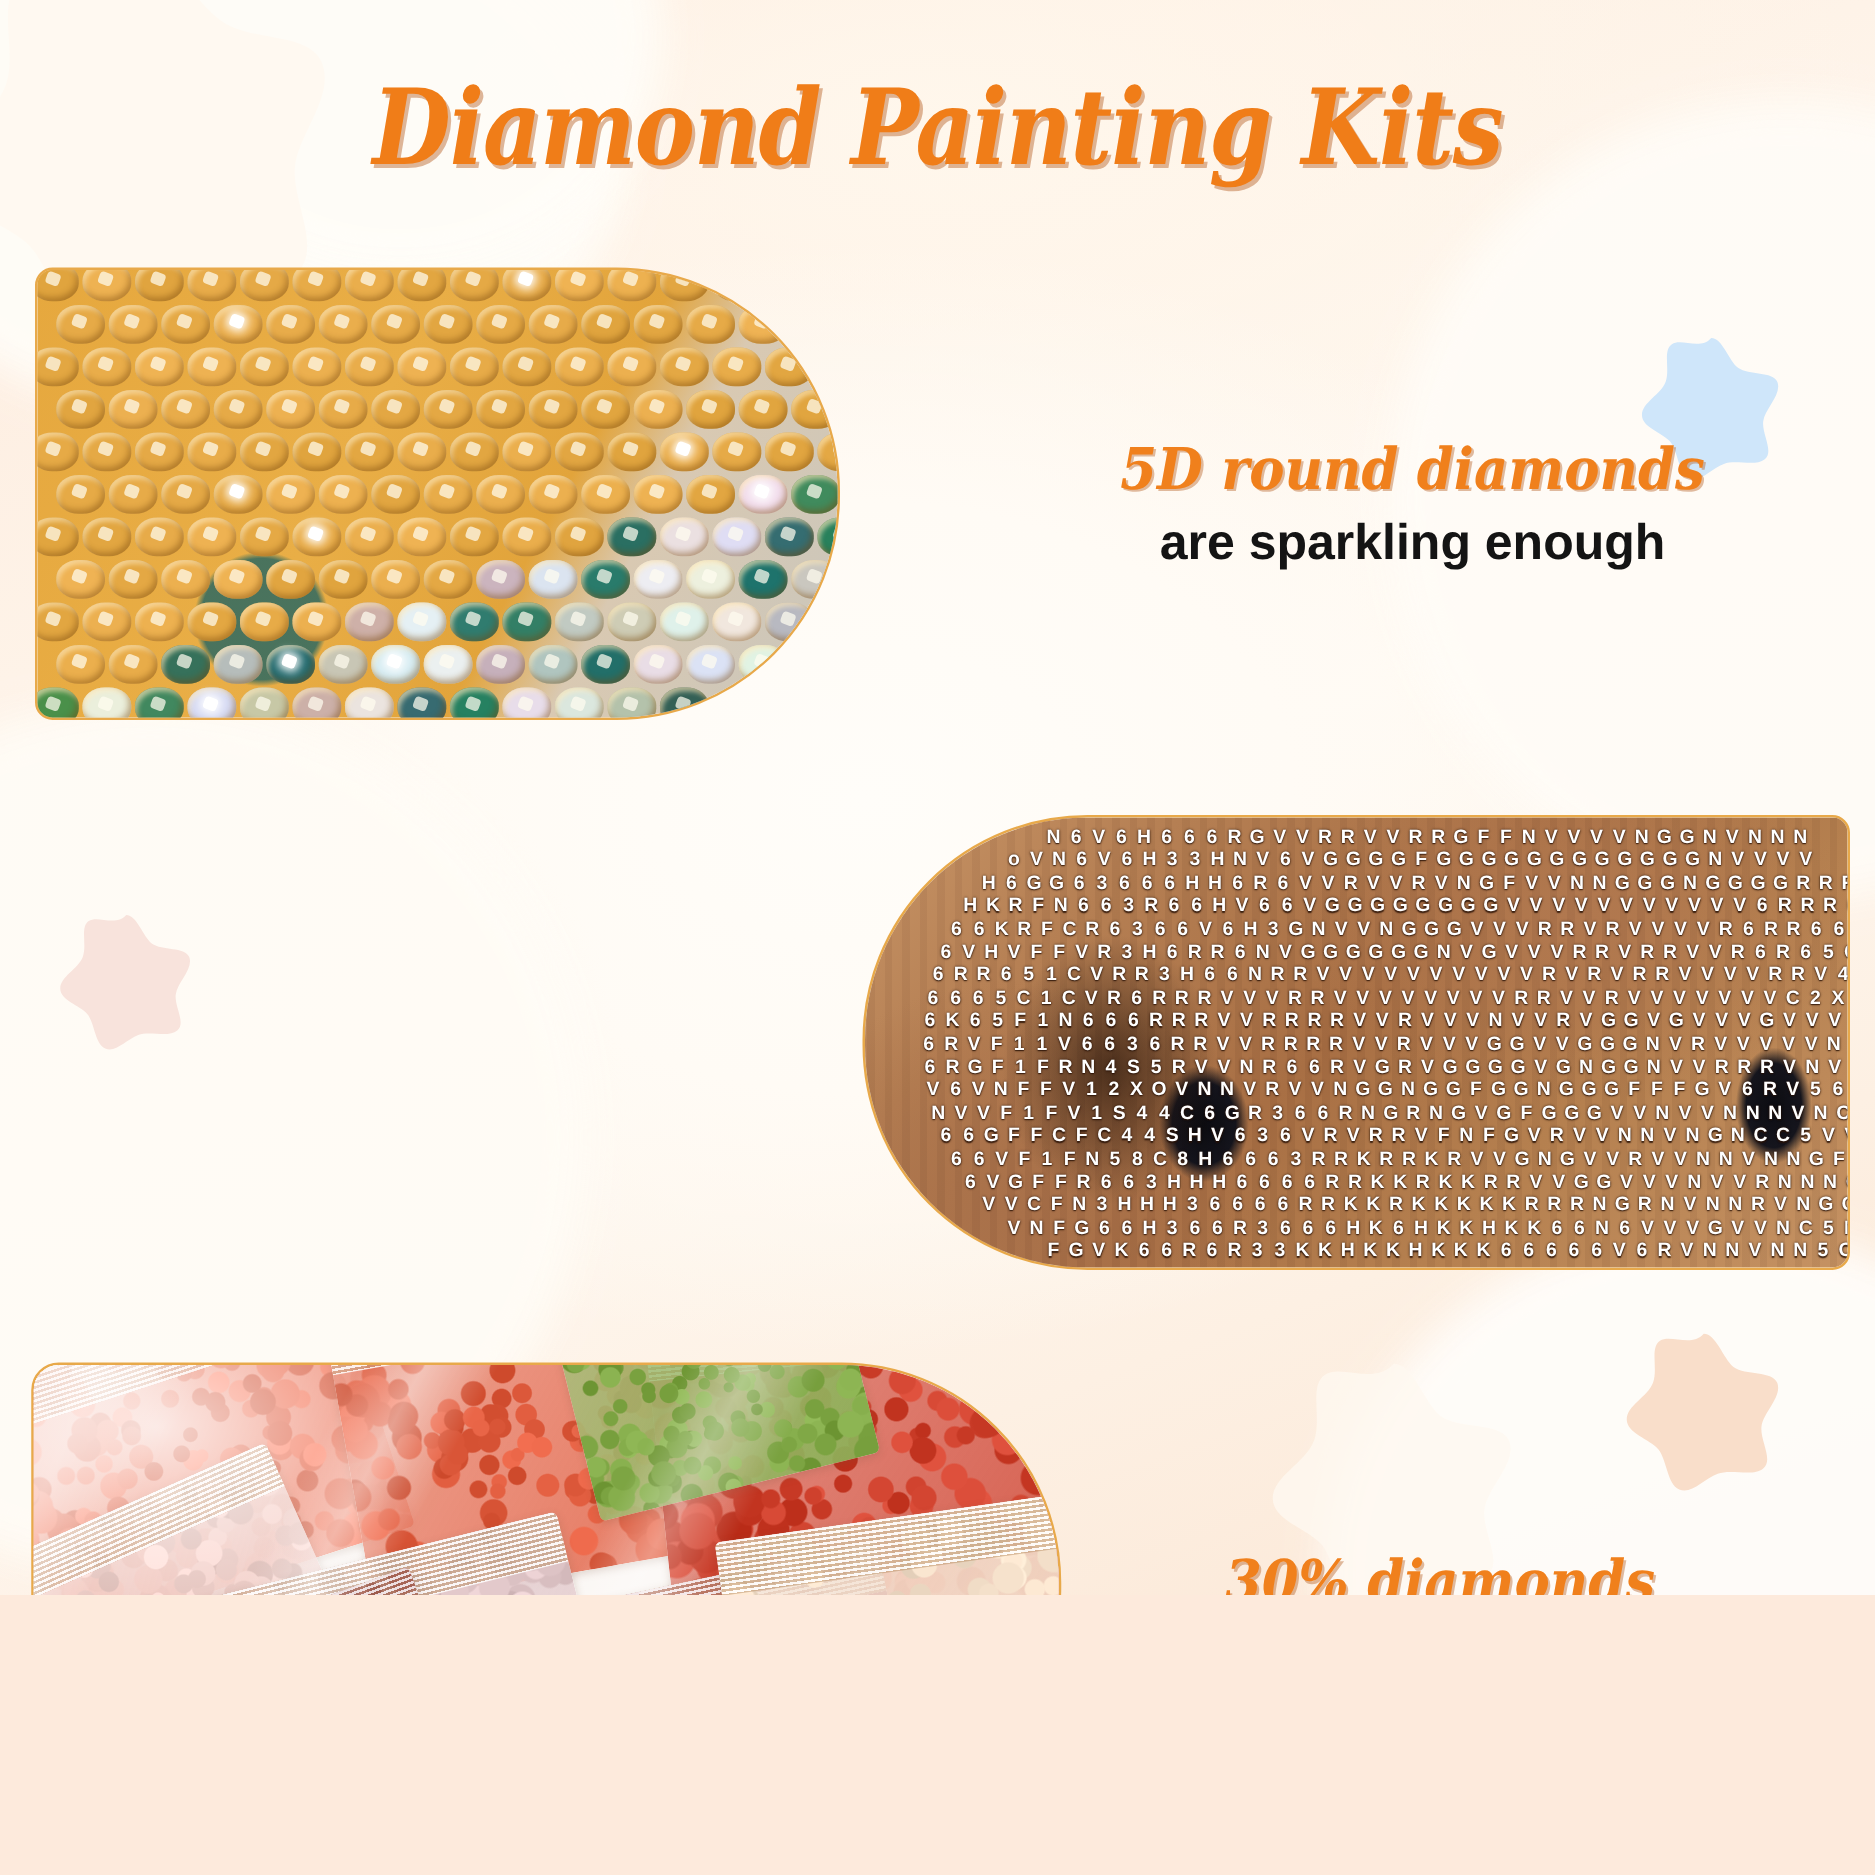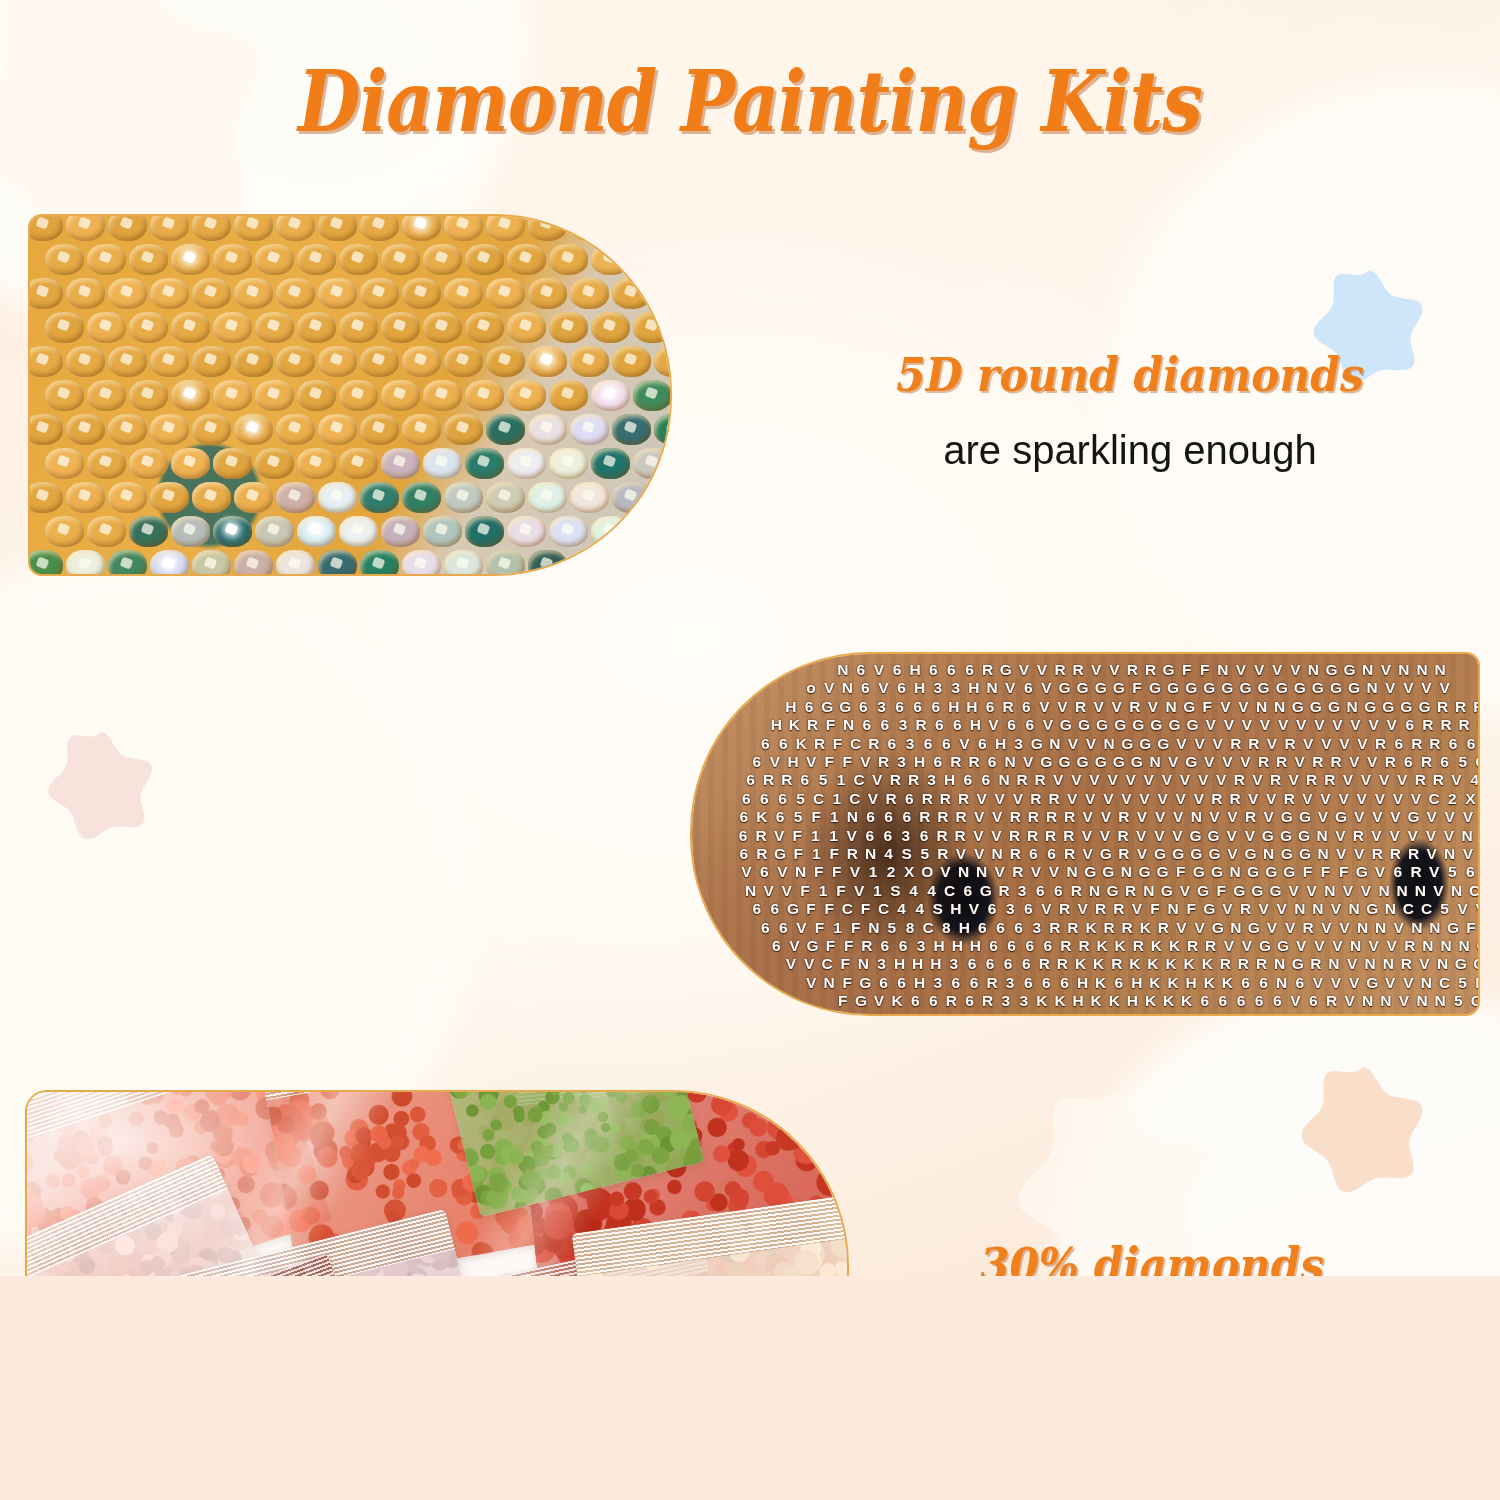--- a/index.html
+++ b/index.html
@@ -97,22 +97,22 @@
 
   
   .cap{position:absolute;text-align:center;}
   .cap .hl{
     font-family:"DejaVu Serif",serif;font-weight:700;font-style:italic;
     font-size:46px;color:#F0801C;
     text-shadow:2px 2px 0 rgba(178,88,24,.40);
     white-space:nowrap;transform:scaleX(.92);
   }
   .cap .sub{
-    font-family:"Liberation Sans",sans-serif;font-weight:400;
-    font-size:40px;color:#141414;margin-top:26px;white-space:nowrap;
+    font-family:"Liberation Sans",sans-serif;font-weight:700;
+    font-size:40px;color:#141414;margin-top:10px;white-space:nowrap;
   }
   #cap1{left:830px;top:348px;width:600px;}
   #cap2{left:120px;top:788px;width:530px;}
   #cap3{left:872px;top:1238px;width:560px;}
 </style>
 </head>
 <body>
 
 <div class="stage">
 

